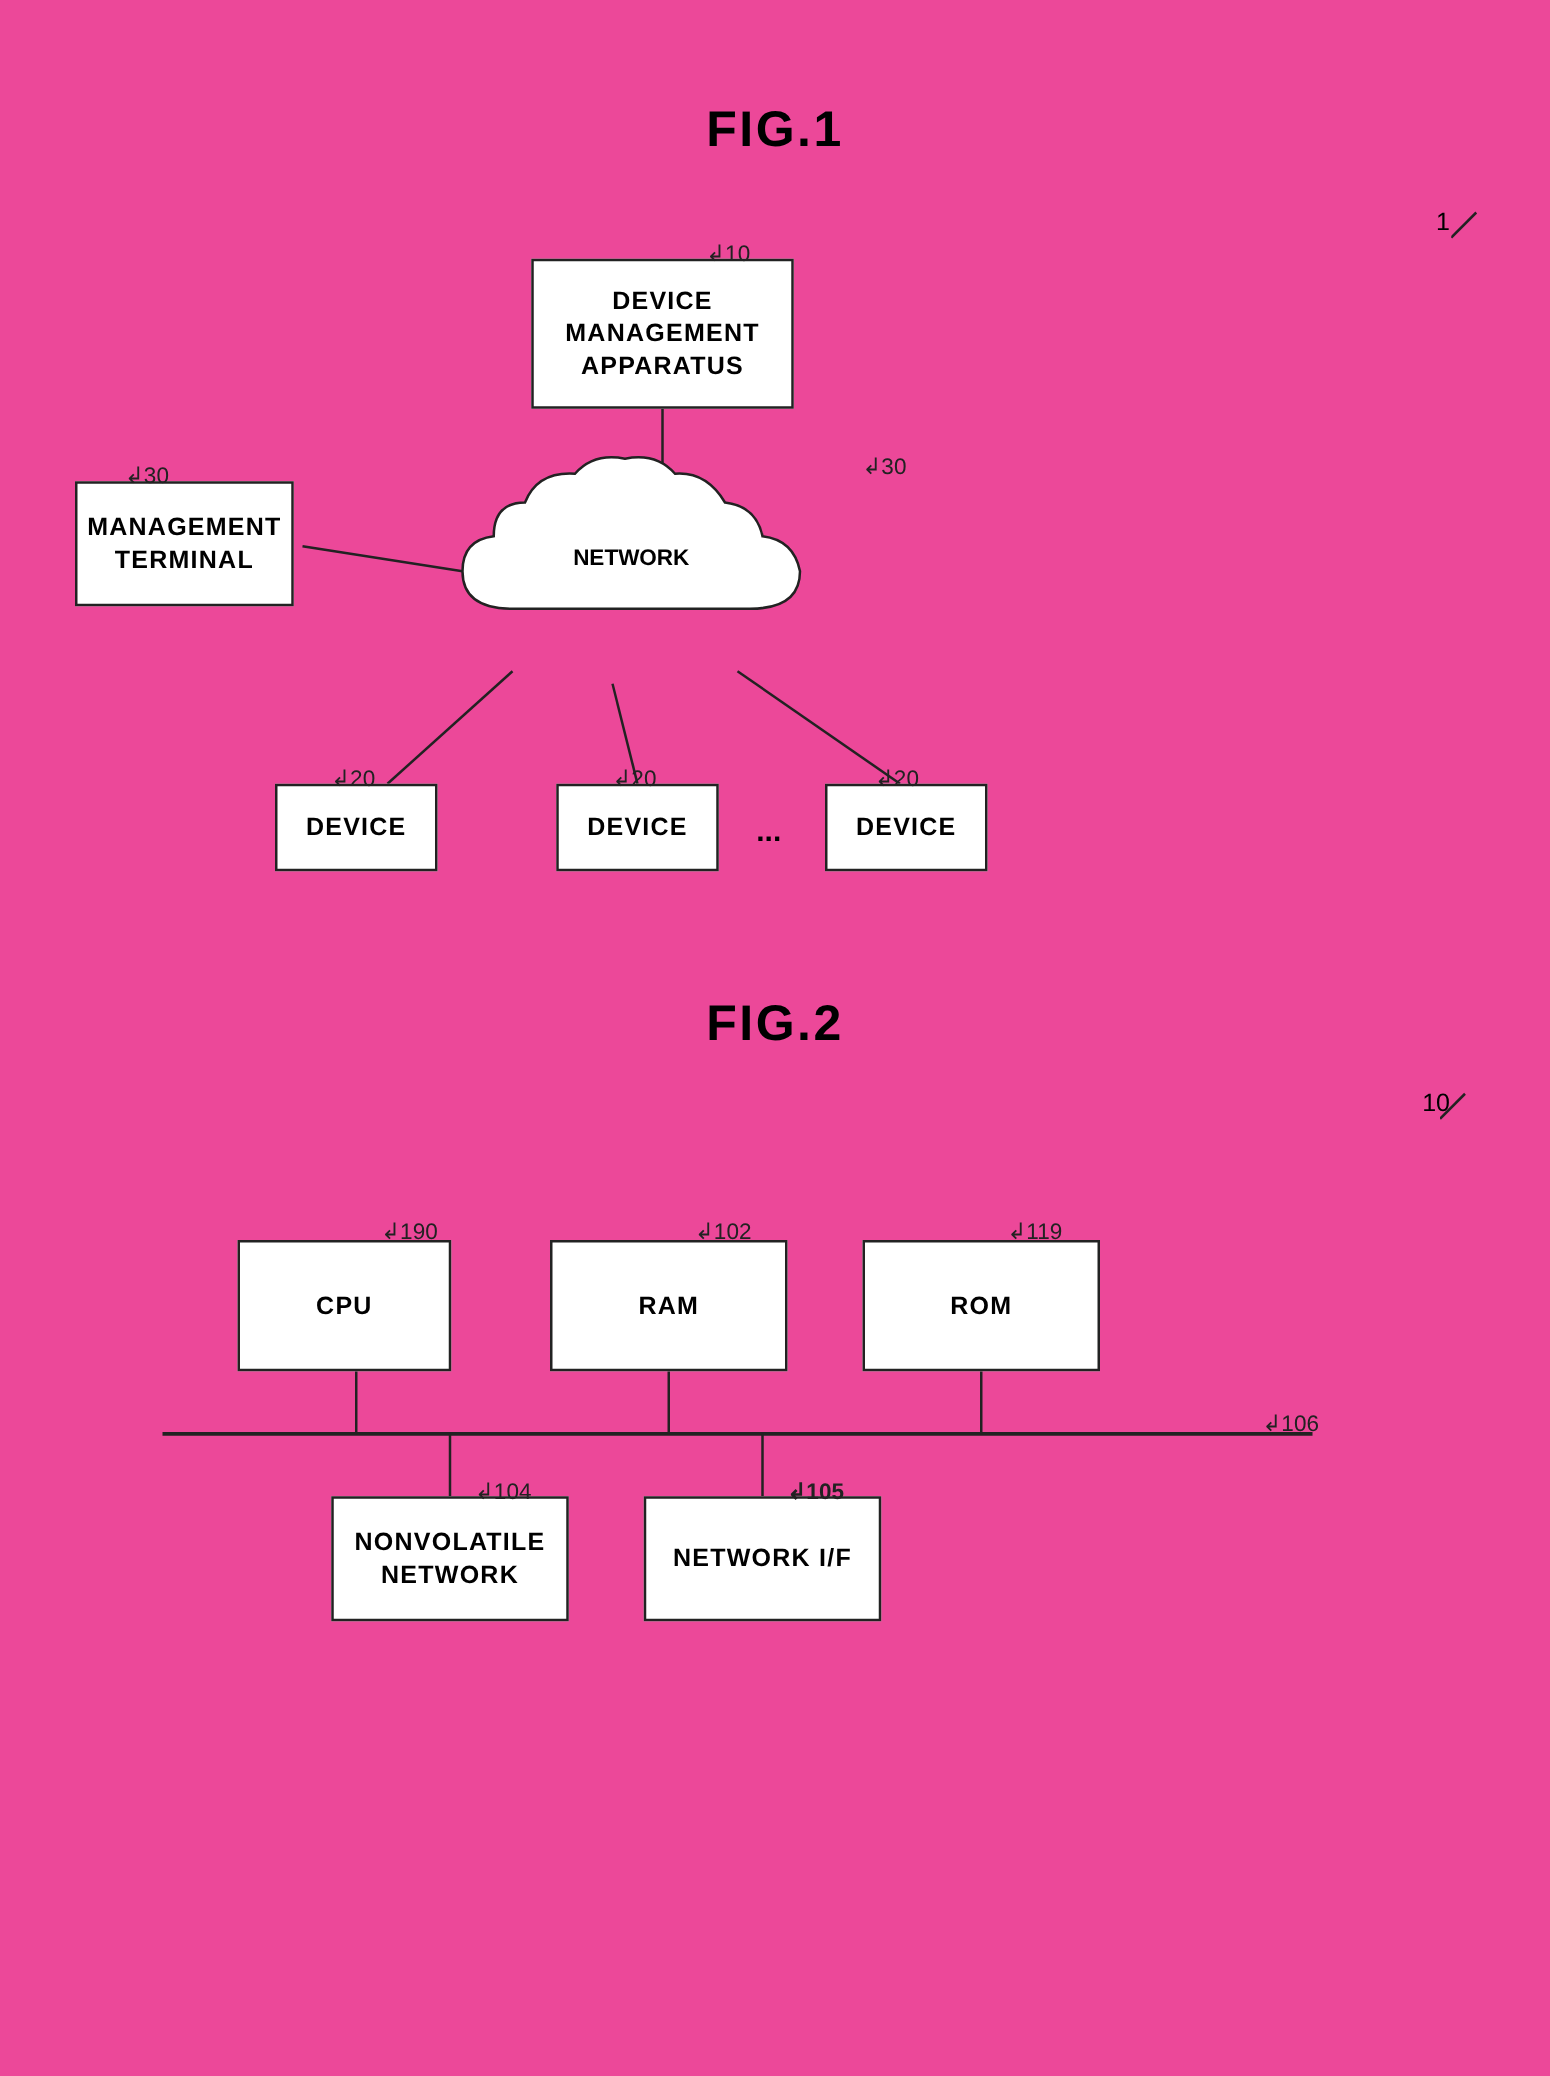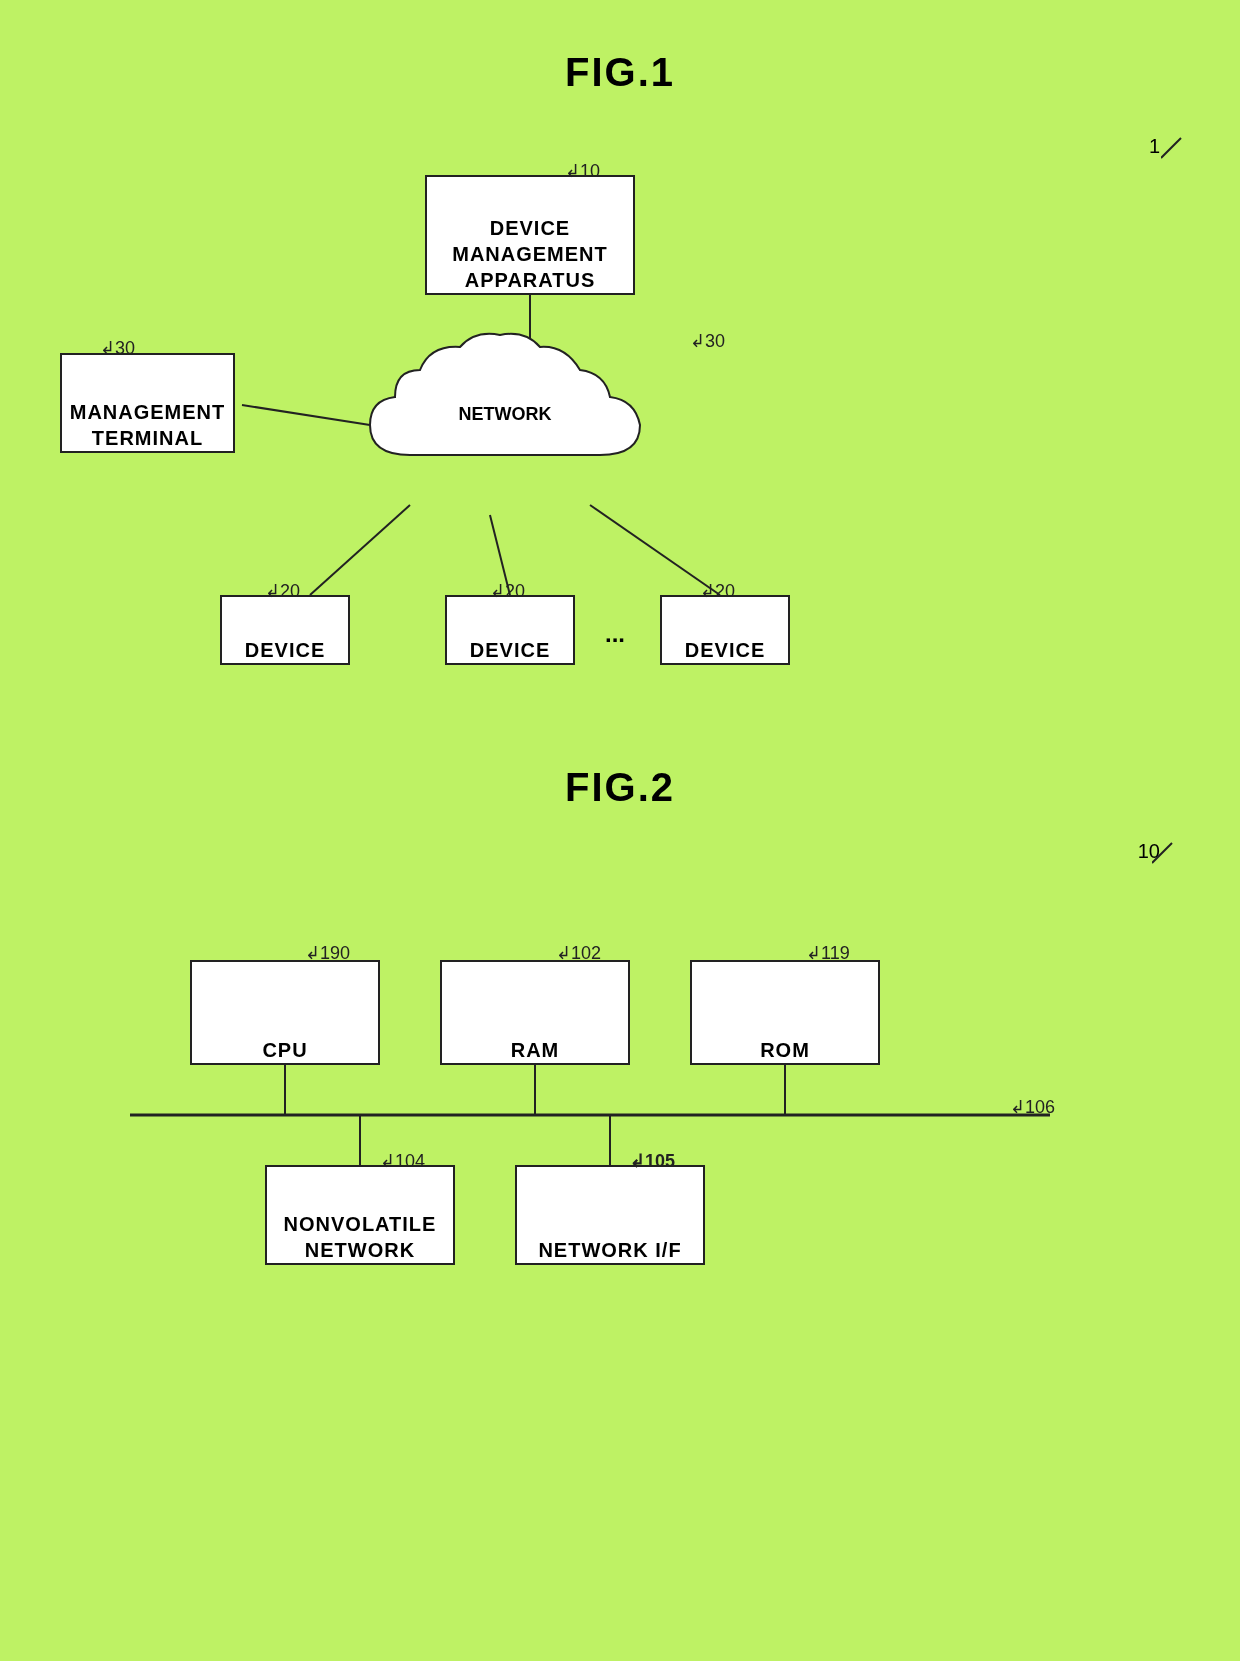--- a/index.html
+++ b/index.html
@@ -7,23 +7,23 @@
       background: #ffffff;
       font-family: Arial, sans-serif;
       width: 1240px;
       min-height: 1661px;
       position: relative;
     }
 
     .page {
       width: 1240px;
       min-height: 1661px;
-      background: #bef264;
-      position: relative;
-      padding: 20px 0;
+      background: #ec4899;
+      position: relative;
+      padding: 52px 0;
     }
 
     
     .fig1-title {
       text-align: center;
       font-size: 40px;
       font-weight: bold;
       margin-top: 30px;
       letter-spacing: 2px;
     }
@@ -50,21 +50,21 @@
       height: 480px;
       margin-top: 10px;
     }
 
     
     .diagram-box {
       position: absolute;
       border: 2px solid #222;
       background: #fff;
       display: flex;
-      align-items: flex-end;
+      align-items: center;
       justify-content: center;
       text-align: center;
       font-size: 20px;
       font-weight: bold;
       line-height: 1.3;
       letter-spacing: 1px;
     }
 
     
     .ref-num {
@@ -190,21 +190,21 @@
 
       <line x1="535" y1="245" x2="535" y2="295" stroke="#222" stroke-width="2"></line>
 
       <line x1="785" y1="245" x2="785" y2="295" stroke="#222" stroke-width="2"></line>
 
       <line x1="360" y1="295" x2="360" y2="345" stroke="#222" stroke-width="2"></line>
 
       <line x1="610" y1="295" x2="610" y2="345" stroke="#222" stroke-width="2"></line>
     </svg>
 
-    <div class="diagram-box" style="left:190px; top:140px; width:190px; height:105px;">
+    <div class="diagram-box" style="left:190px; top:140px; width:171px; height:105px;">
       <span>CPU</span>
     </div>
     <div class="ref-num" style="left:305px; top:122px;">
       <span>↲</span><span>190</span>
     </div>
 
     <div class="diagram-box" style="left:440px; top:140px; width:190px; height:105px;">
       <span>RAM</span>
     </div>
     <div class="ref-num" style="left:556px; top:122px;">

